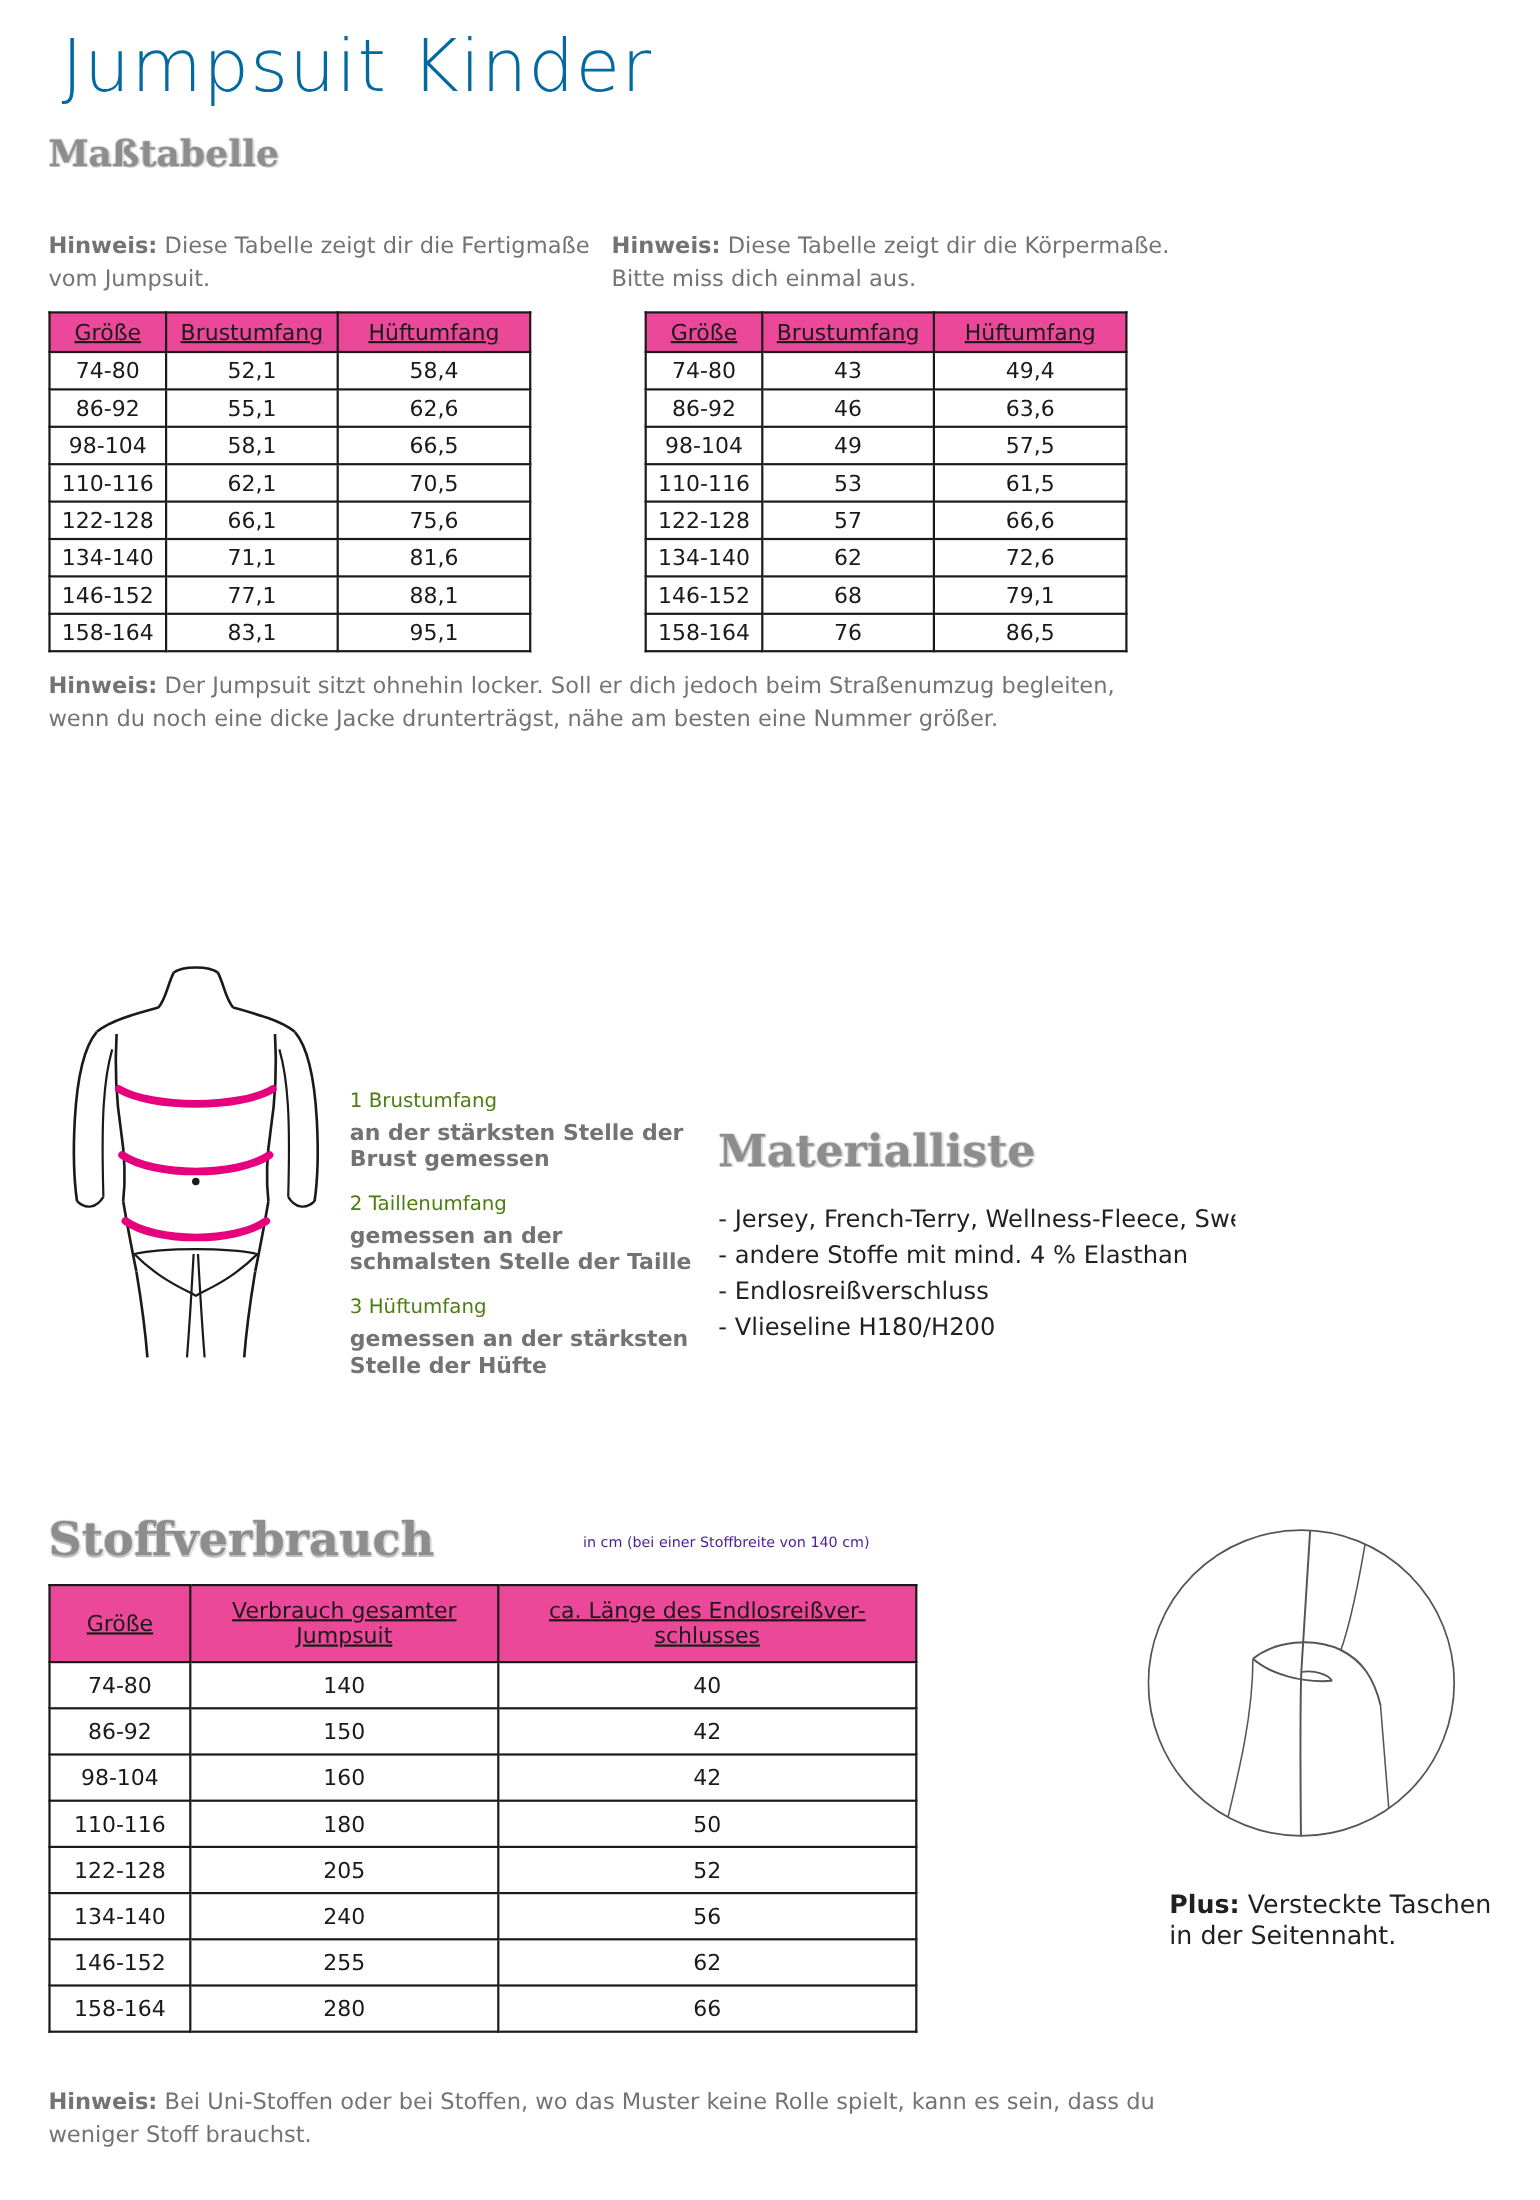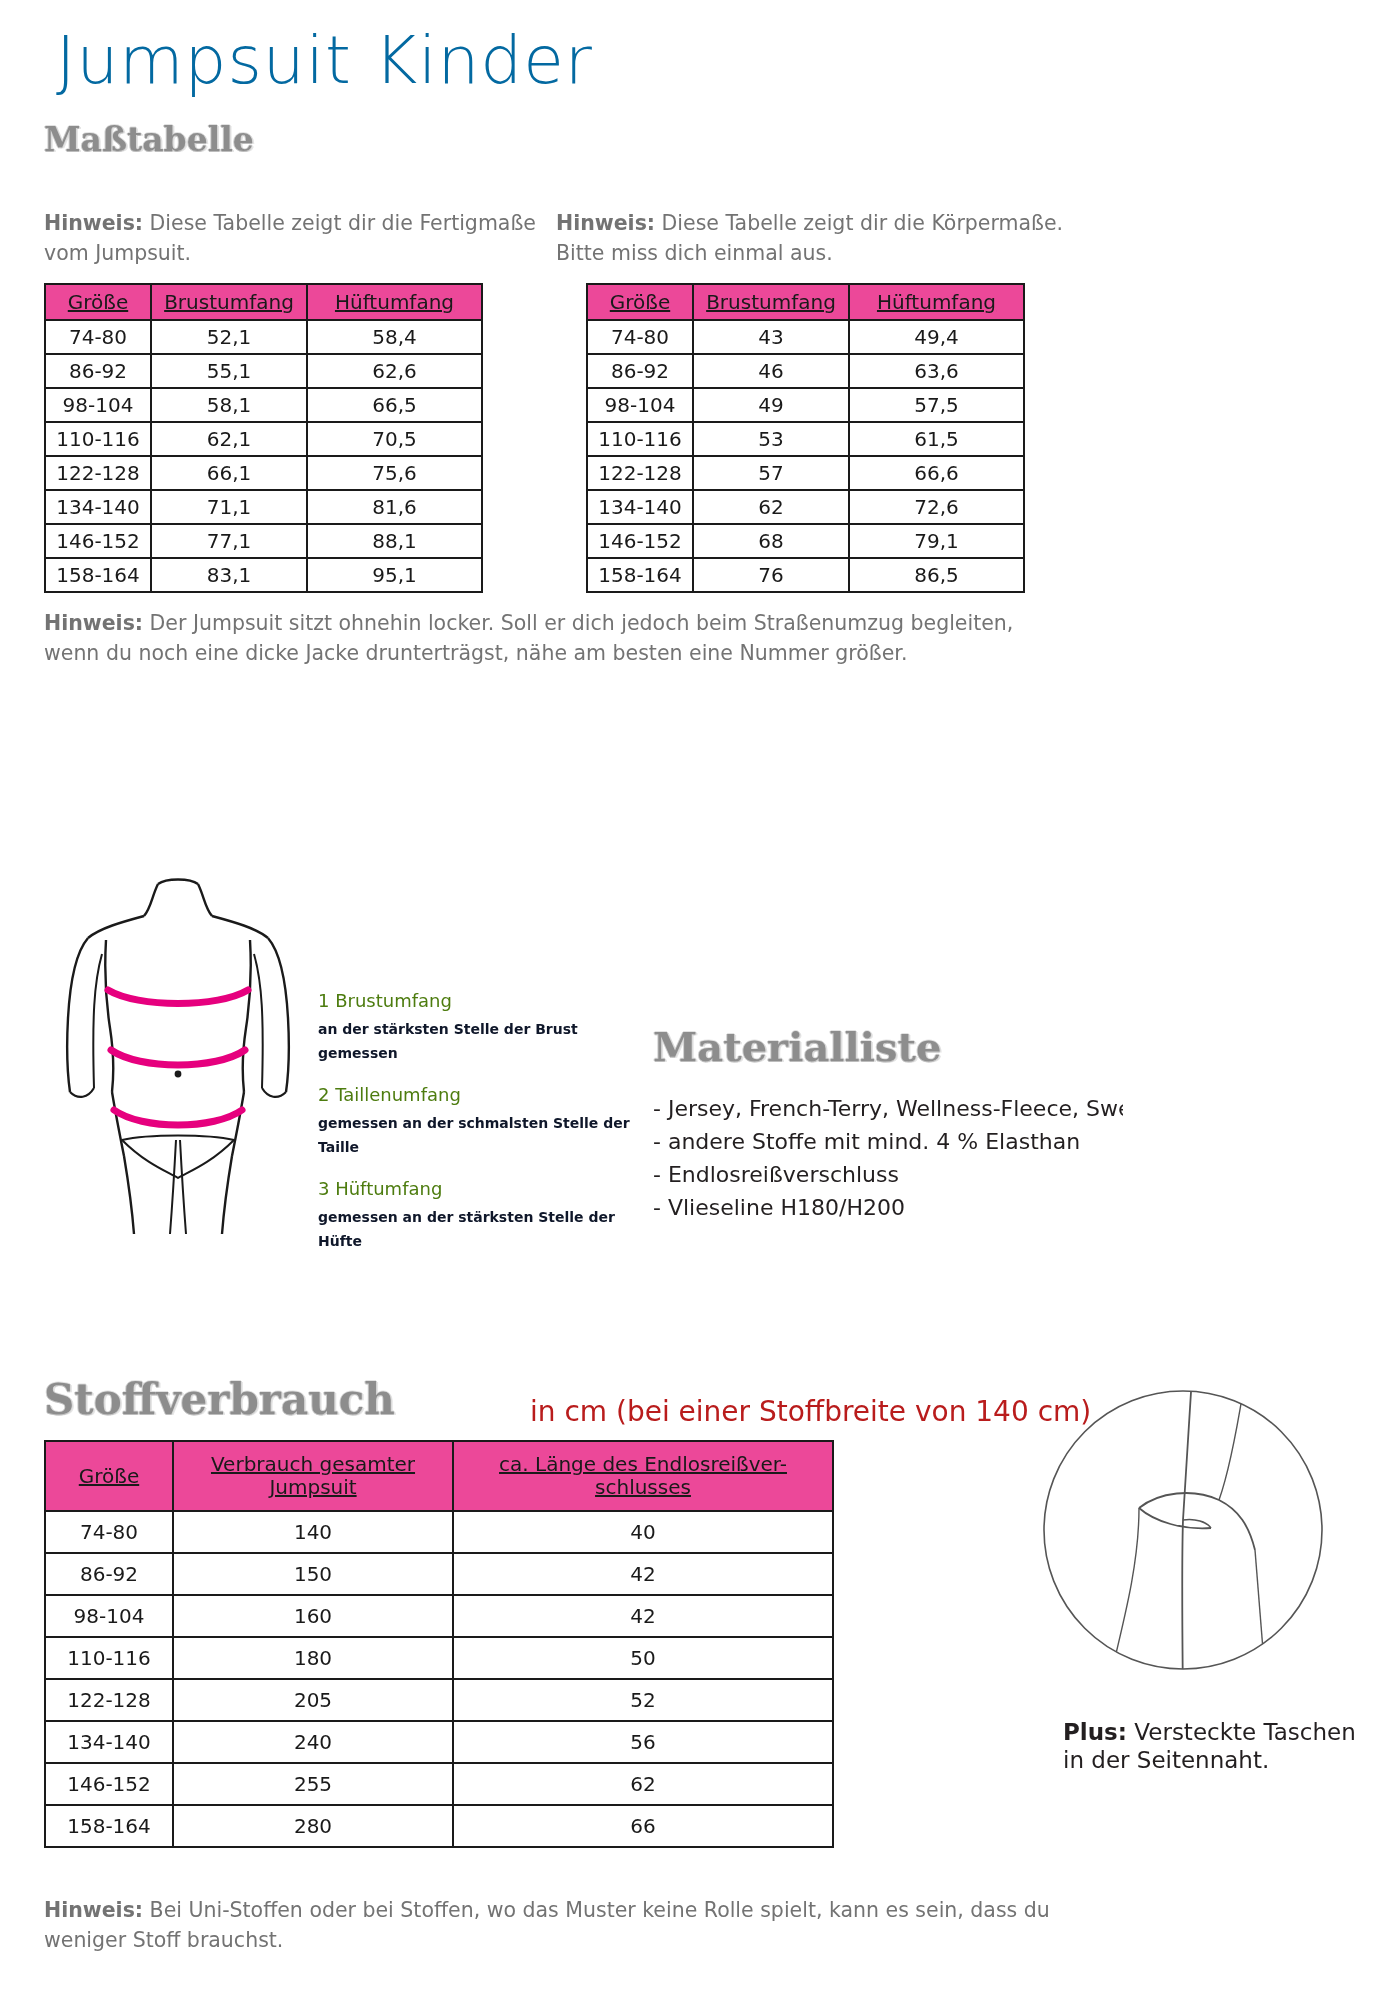--- a/index.html
+++ b/index.html
@@ -107,23 +107,23 @@
   #table-stoffverbrauch thead th { height: 70px; vertical-align: middle; }
   #table-stoffverbrauch th:nth-child(1), #table-stoffverbrauch td:nth-child(1) { width: 128px; }
   #table-stoffverbrauch th:nth-child(2), #table-stoffverbrauch td:nth-child(2) { width: 280px; }
   #table-stoffverbrauch th:nth-child(3), #table-stoffverbrauch td:nth-child(3) { width: 380px; }
 
   
   .sv-sub {
     position: absolute;
     left: 530px;
     top: 1395px;
-    font-size: 28px;
-    font-family: "DejaVu Sans", sans-serif;
-    color: #b91c1c;
+    font-size: 13px;
+    font-family: "DejaVu Sans", sans-serif;
+    color: #4c1d95;
     white-space: nowrap;
   }
 
   
   #body-figure {
     position: absolute;
     left: 48px;
     top: 878px;
   }
 
@@ -136,22 +136,22 @@
     font-family: "DejaVu Sans", sans-serif;
   }
   .measure-item { margin-bottom: 14px; }
   .measure-title {
     color: #4d7c0f;
     font-size: 18px;
     line-height: 32px;
     font-weight: normal;
   }
   .measure-desc {
-    color: #0f172a;
-    font-size: 14px;
+    color: #737373;
+    font-size: 20px;
     line-height: 24px;
     font-weight: bold;
   }
 
   
   .material-list {
     position: absolute;
     left: 653px;
     top: 1092px;
     font-family: "DejaVu Sans", sans-serif;

